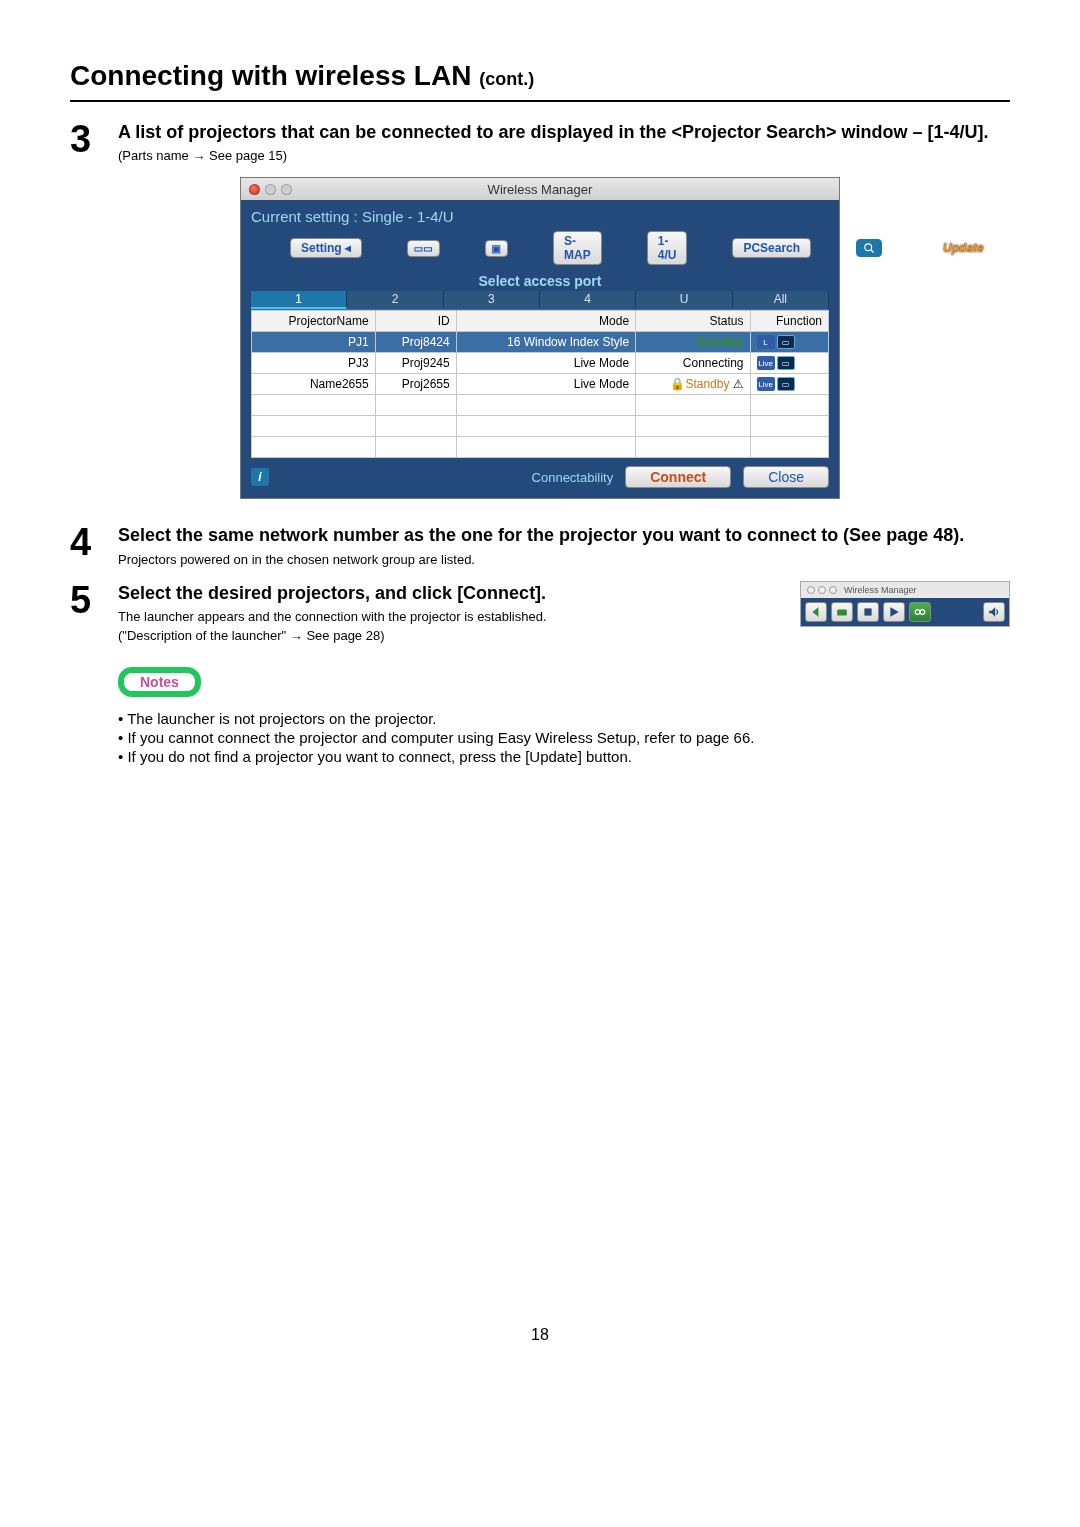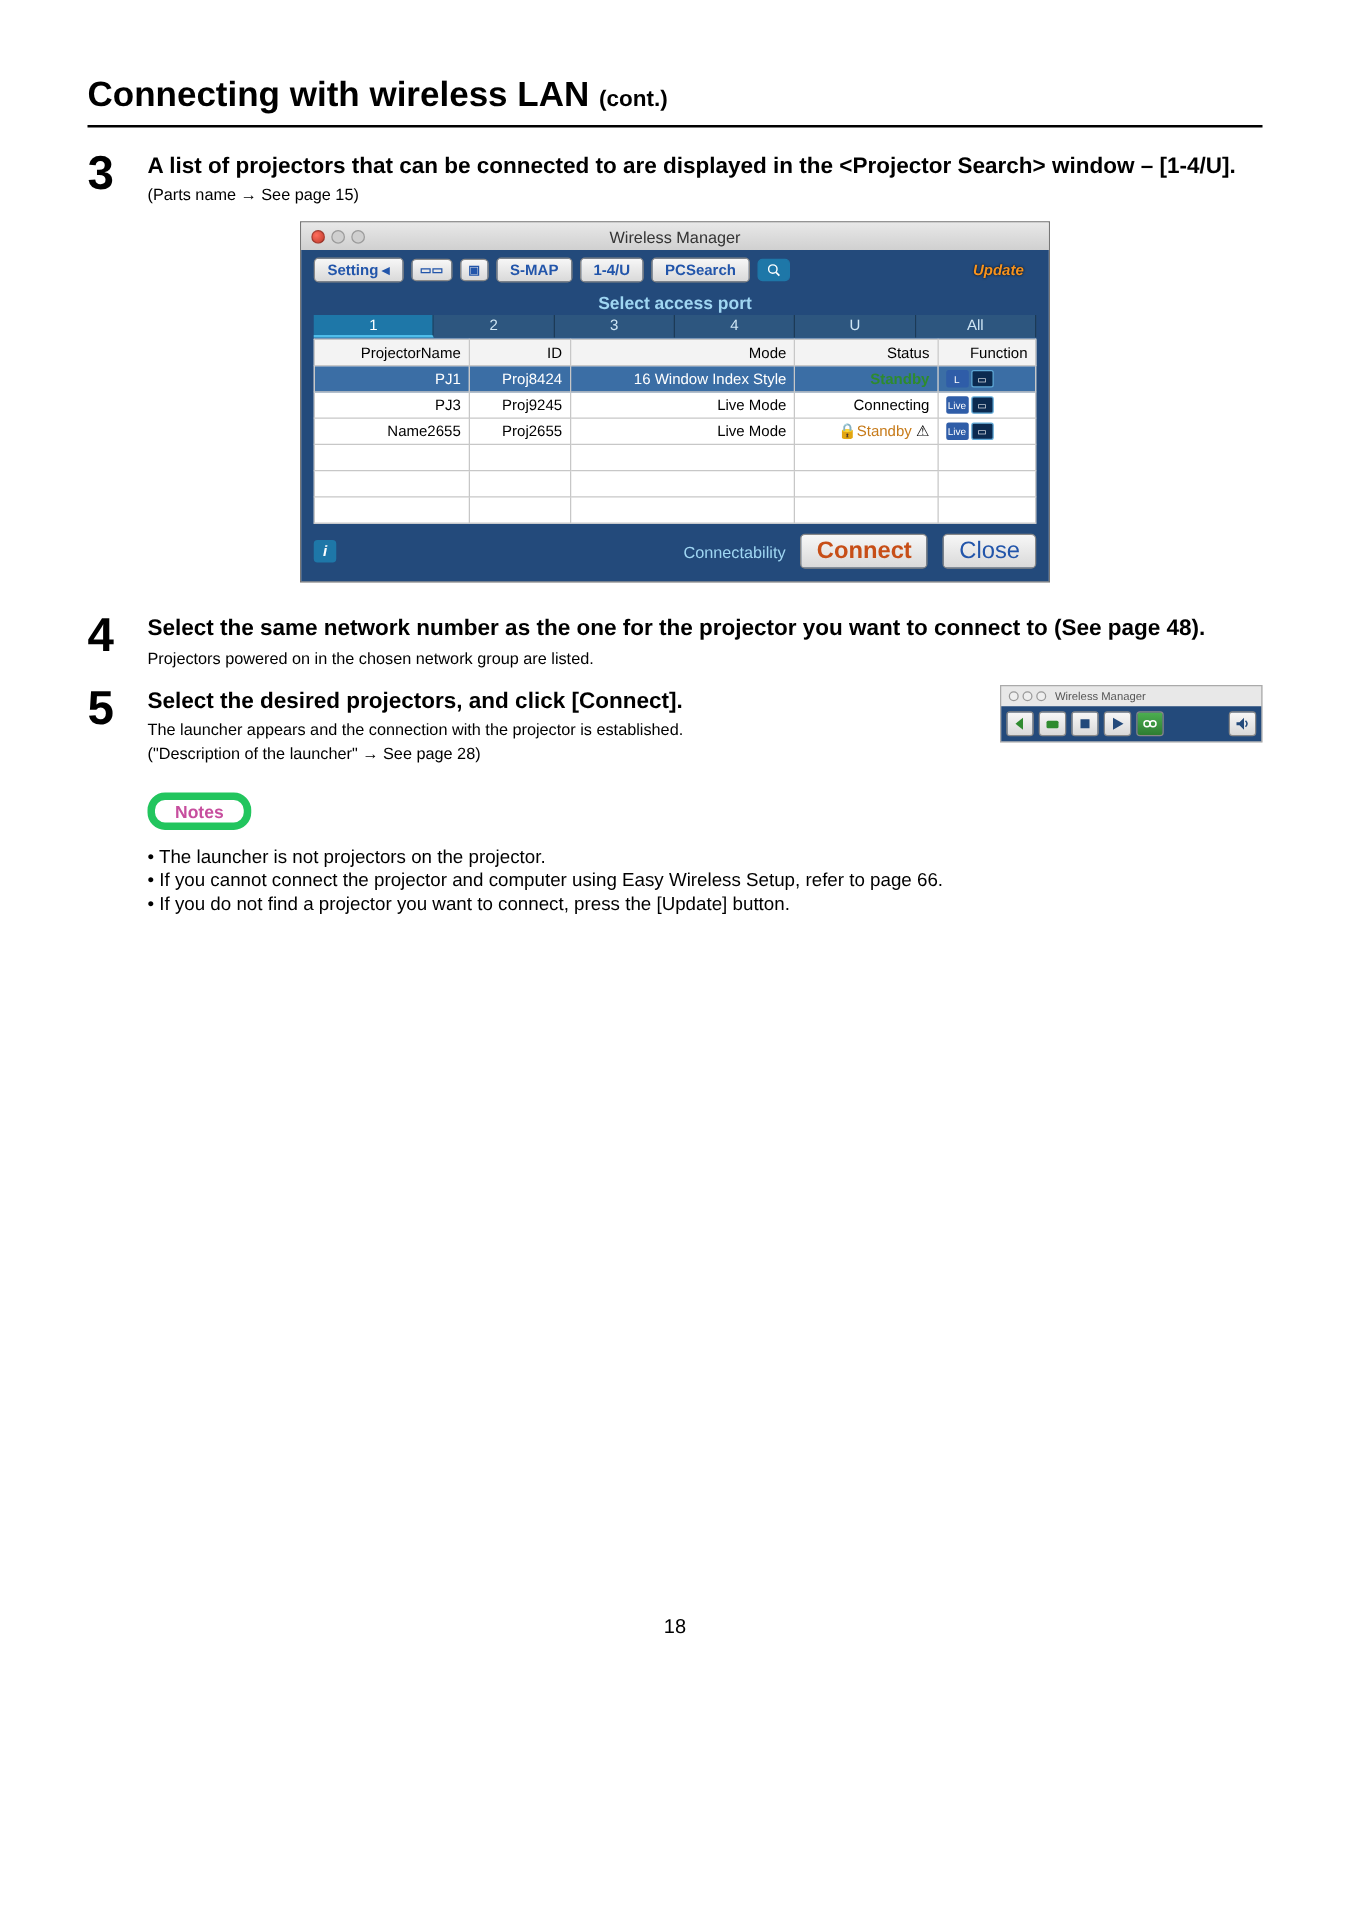--- a/index.html
+++ b/index.html
@@ -99,20 +99,21 @@
     background: linear-gradient(#f7f7f7,#d9d9d9);
     border: 1px solid #888;
     border-radius: 4px;
     padding: 2px 10px;
     font-size: 12px;
     color: #2255aa;
     font-weight: bold;
     display: inline-flex;
     align-items: center;
     gap: 3px;
+    margin-left: 39px;
   }
   .wm-btn.small { padding: 2px 6px; }
   .wm-toolbar .spacer { flex: 1; }
   .wm-btn.update {
     color: #f7931e;
     font-weight: bold;
     font-style: italic;
     background: none;
     border: none;
     text-shadow: 0 0 2px #000;
@@ -191,23 +192,23 @@
     margin-right: auto;
   }
   .wm-footer .flink {
     color: #9fd6f2;
     font-size: 13px;
   }
   .wm-footer .fbtn {
     background: linear-gradient(#f7f7f7,#d9d9d9);
     border: 1px solid #888;
     border-radius: 4px;
-    padding: 2px 12px;
+    padding: 2px 24px;
     color: #2255aa;
-    font-size: 19px;
+    font-size: 14px;
   }
   .wm-footer .fbtn.primary { color:#c74e17; font-weight:bold; }
   
   .launcher {
     width: 210px;
     border: 1px solid #aaa;
     background: #e8e8e8;
     font-size: 10px;
     flex-shrink: 0;
   }
@@ -283,20 +284,21 @@
 <div class="wm-window">
   <div class="wm-titlebar">
     <div class="traffic">
       <span class="tl-red"></span>
       <span class="tl-grey"></span>
       <span class="tl-grey"></span>
     </div>
     <div class="wm-title">Wireless Manager</div>
   </div>
   <div class="wm-body">
+    <div class="wm-current">Current setting : Single - 1-4/U</div>
 
     <div class="wm-toolbar">
       <span class="wm-btn">
         <span>Setting</span>
           <span>◂</span>
       </span>
       <span class="wm-btn small">
         <span style="font-size:10px;color:#2255aa">▭▭</span>
       </span>
       <span class="wm-btn small">

